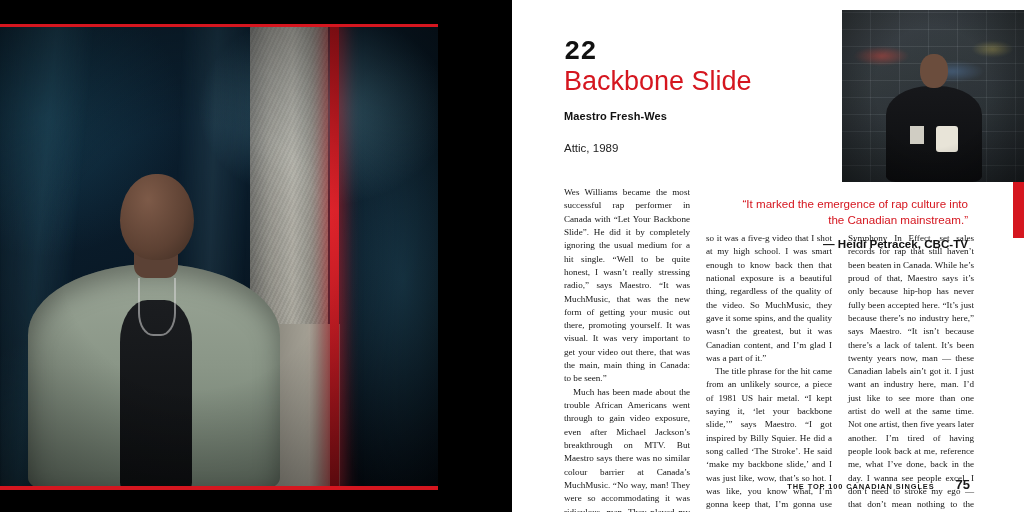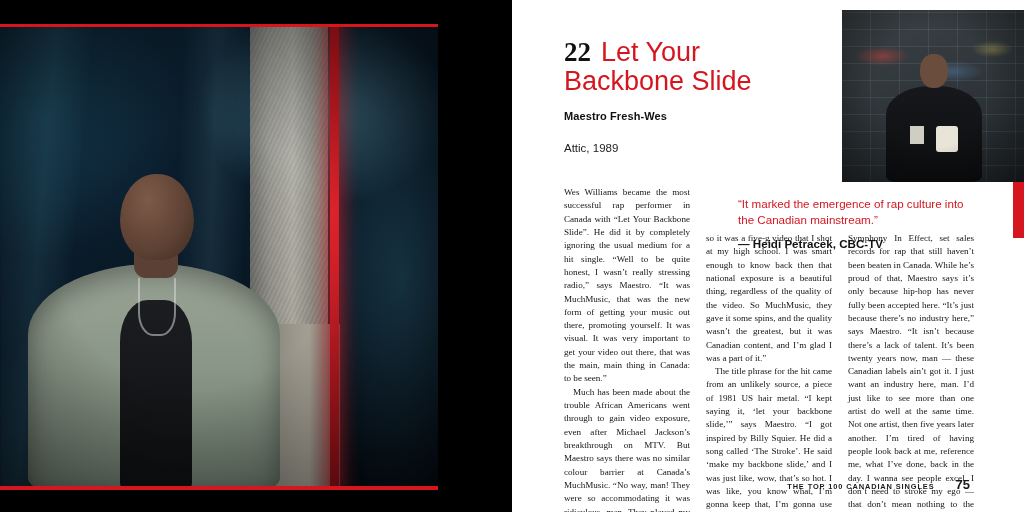--- a/index.html
+++ b/index.html
@@ -189,21 +189,21 @@
     position: absolute;
     left: 52px; top: 38px;
     width: 260px;
   }
   .headline-row {
     display: flex;
     align-items: baseline;
     gap: 10px;
   }
   .rank {
-    font-family: Liberation Serif, serif;
+    font-family: Liberation Mono, monospace;
     font-weight: bold;
     font-size: 27px;
     color: #111111;
     line-height: 1.08;
   }
   .song-title {
     font-family: "Liberation Sans", sans-serif;
     font-size: 27px;
     color: #d5161f;
     line-height: 1.08;
@@ -222,21 +222,21 @@
     font-family: "Liberation Sans", sans-serif;
     font-size: 11.5px;
     color: #222;
   }
 
   
   .pullquote {
     position: absolute;
     right: 56px; top: 196px;
     width: 230px;
-    text-align: left;
+    text-align: right;
     font-family: "Liberation Sans", sans-serif;
     font-size: 11.6px;
     line-height: 1.42;
     color: #d5161f;
   }
   .pullquote .attrib {
     display: block;
     margin-top: 7px;
     font-weight: bold;
     color: #111111;
@@ -327,21 +327,20 @@
         <div class="fig-head"></div>
         <div class="fig-logo"></div>
       </div>
       <div class="vig"></div>
     </div>
     <div class="red-tab"></div>
 
     <div class="headline">
       <div class="headline-row">
         <span class="rank">22</span>
-        <span class="song-title">Let Your</span>
       </div>
       <div class="song-title">Backbone Slide</div>
       <div class="artist">Maestro Fresh-Wes</div>
       <div class="label-year">Attic, 1989</div>
     </div>
 
     <div class="pullquote">
       <span>“It marked the emergence of rap culture into the Canadian mainstream.”</span>
       <span class="attrib">— Heidi Petracek, CBC-TV</span>
     </div>

